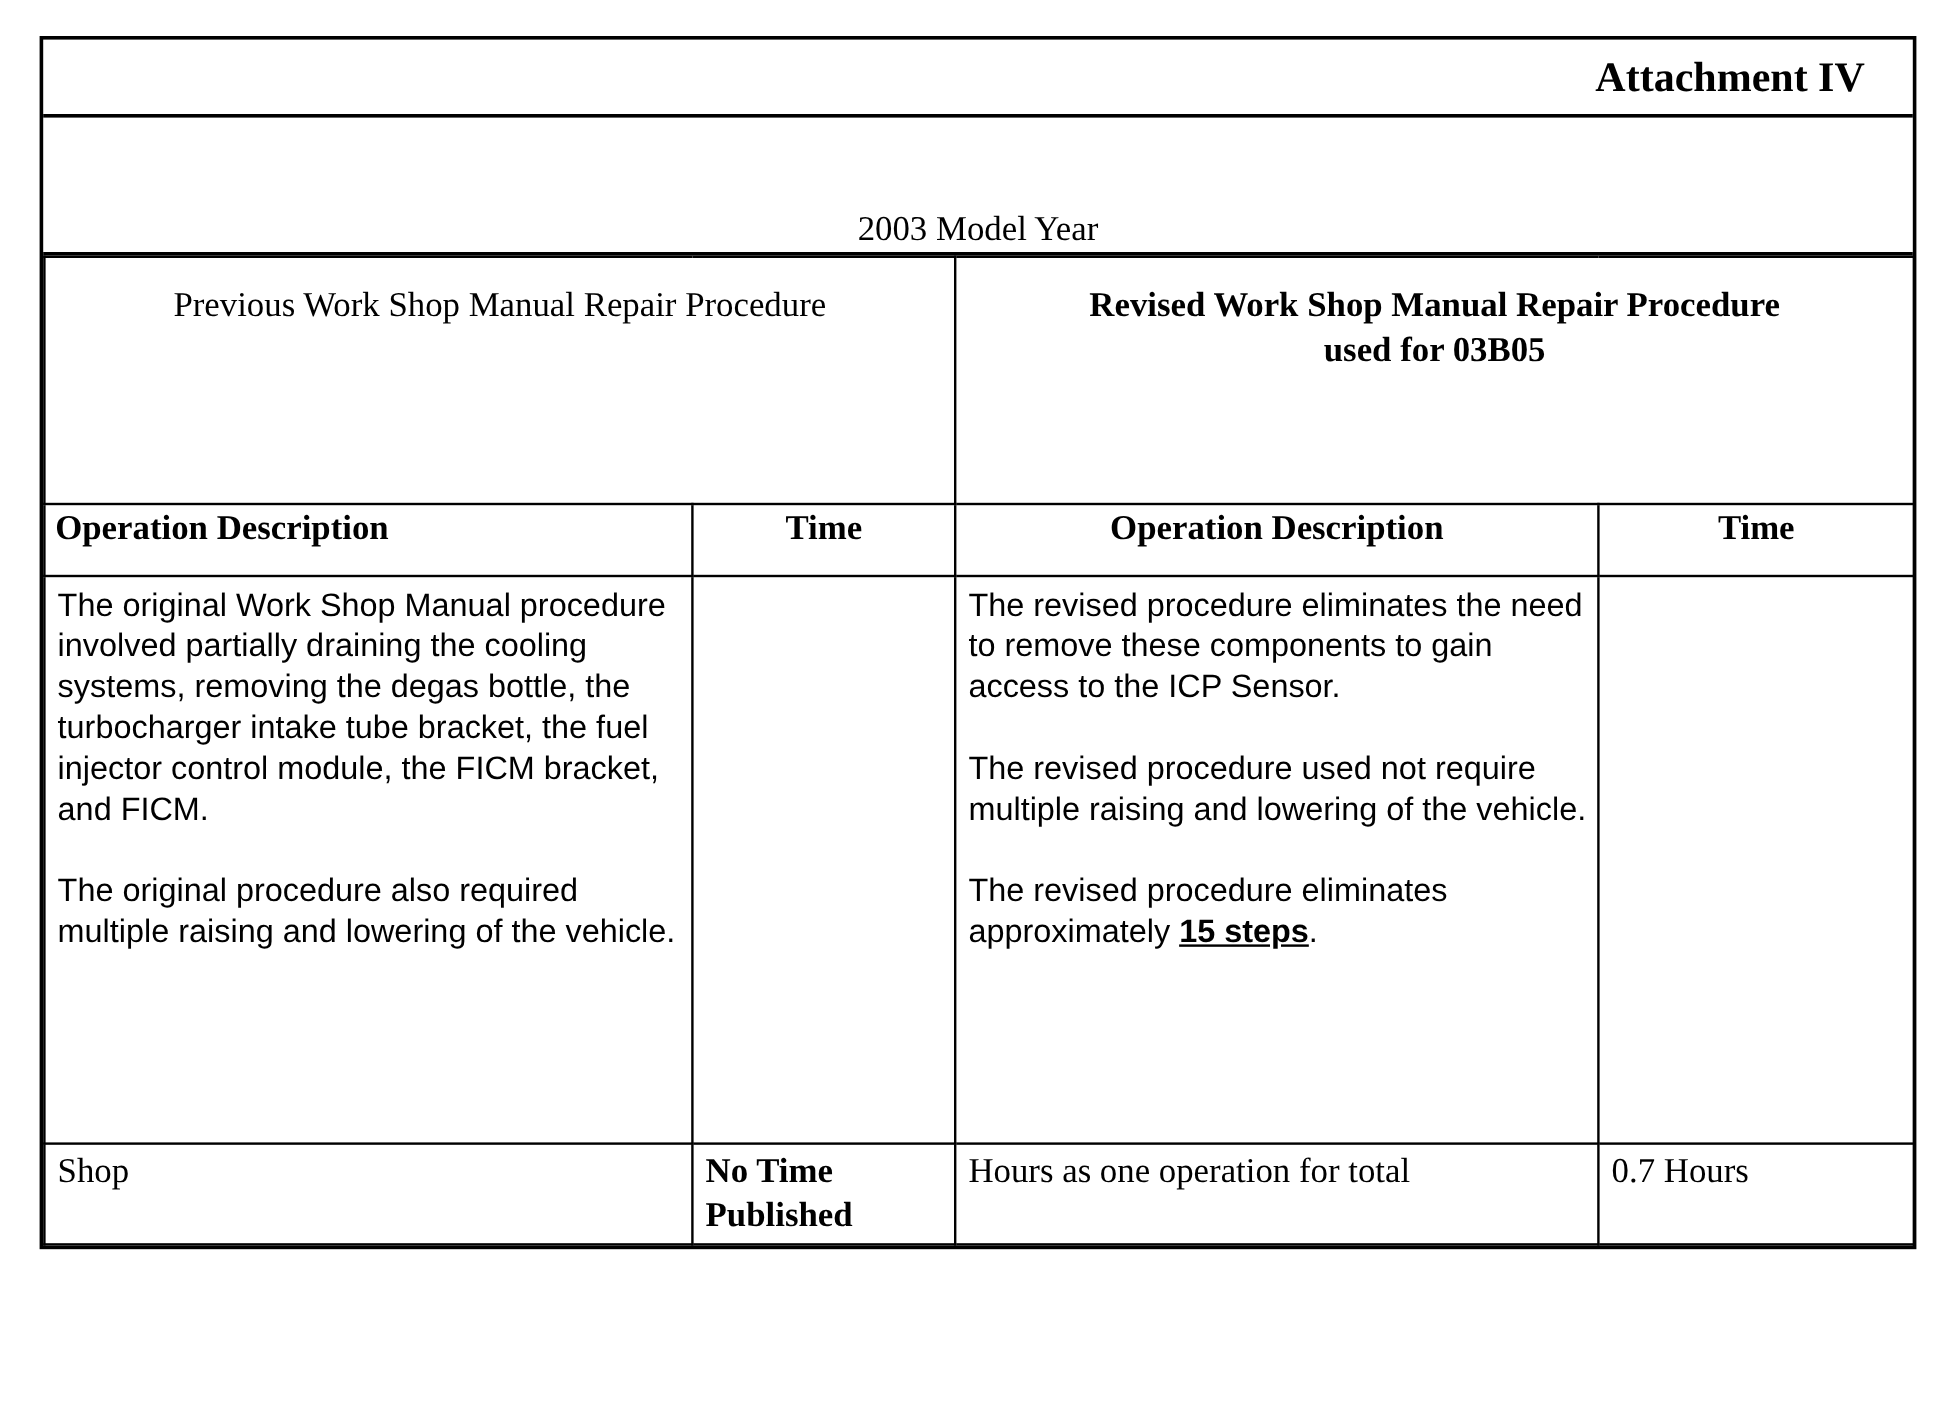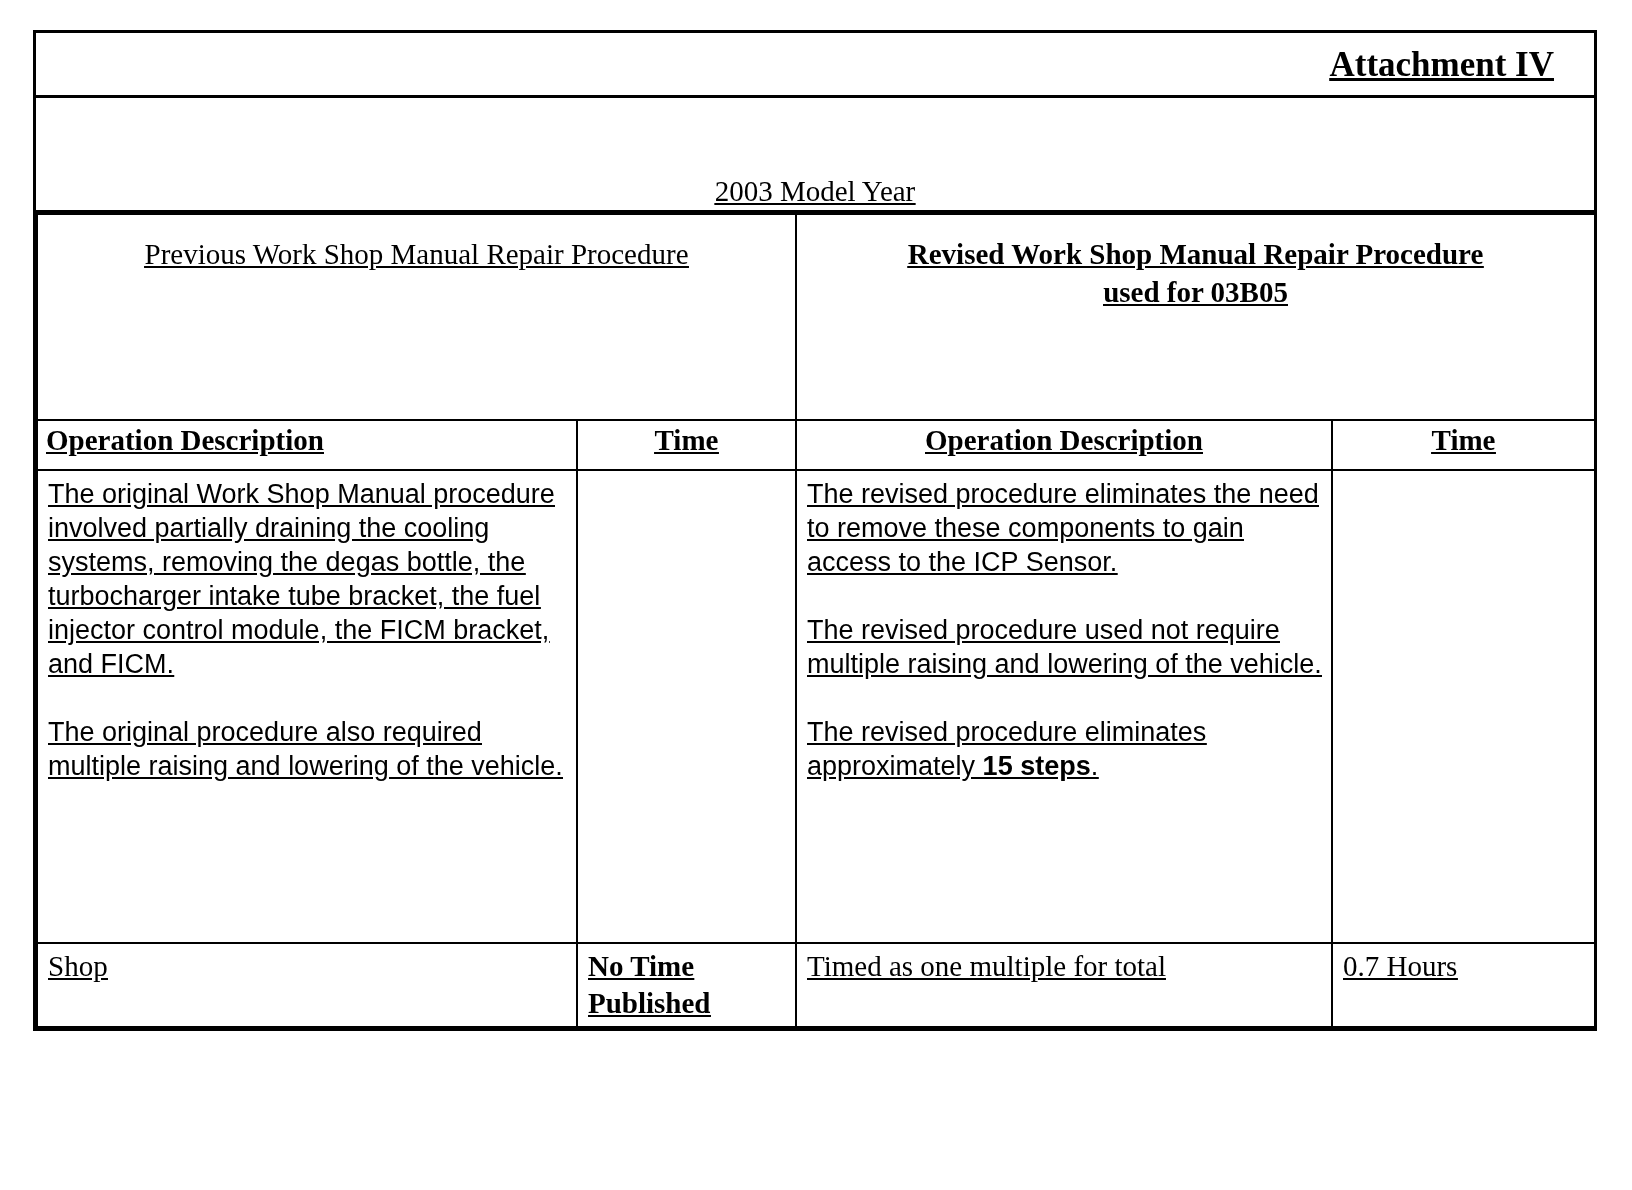--- a/index.html
+++ b/index.html
@@ -1,15 +1,15 @@
 <!DOCTYPE html>
 <html><head>
 <meta charset="utf-8">
 <style>
-  * { margin: 0; padding: 0; box-sizing: border-box; text-decoration: underline; }
+  * { margin: 0; padding: 0; box-sizing: border-box; }
   html, body {
     width: 1632px; height: 1190px;
     background: #ffffff;
     color: #000000;
     font-family: "Liberation Serif", serif;
   }
   .frame {
     position: absolute;
     left: 33px; top: 30px;
     width: 1564px;
@@ -47,21 +47,21 @@
     width: 100%;
     border-collapse: collapse;
     table-layout: fixed;
   }
   table.cmp td {
     border: 2px solid #000;
     vertical-align: top;
     overflow: hidden;
   }
   .row-group td { height: 206px; }
-  .row-colhead td { height: 50px; }
+  .row-colhead td { height: 60px; }
   .row-body td { height: 473px; }
   .row-total td { height: 73px; }
 
   .group-head {
     font-size: 29px;
     text-align: center;
     padding-top: 20px;
     line-height: 38px;
   }
   .group-head.bold { font-weight: bold; }
@@ -140,19 +140,19 @@
         <div class="para">The revised procedure eliminates the need to remove these components to gain access to the ICP Sensor.</div>
         <div class="para">The revised procedure used not require multiple raising and lowering of the vehicle.</div>
         <div class="para"><span>The revised procedure eliminates approximately </span><span class="emph">15 steps</span><span>.</span></div>
       </td>
       <td class="body-cell"></td>
     </tr>
 
     <tr class="row-total">
       <td class="total-cell">Shop</td>
       <td class="total-cell bold">No Time Published</td>
-      <td class="total-cell">Timed as one multiple for total</td>
+      <td class="total-cell">Hours as one operation for total</td>
       <td class="total-cell">0.7 Hours</td>
     </tr>
   </tbody>
     </table>
 
 </div>
 
 </body></html>

